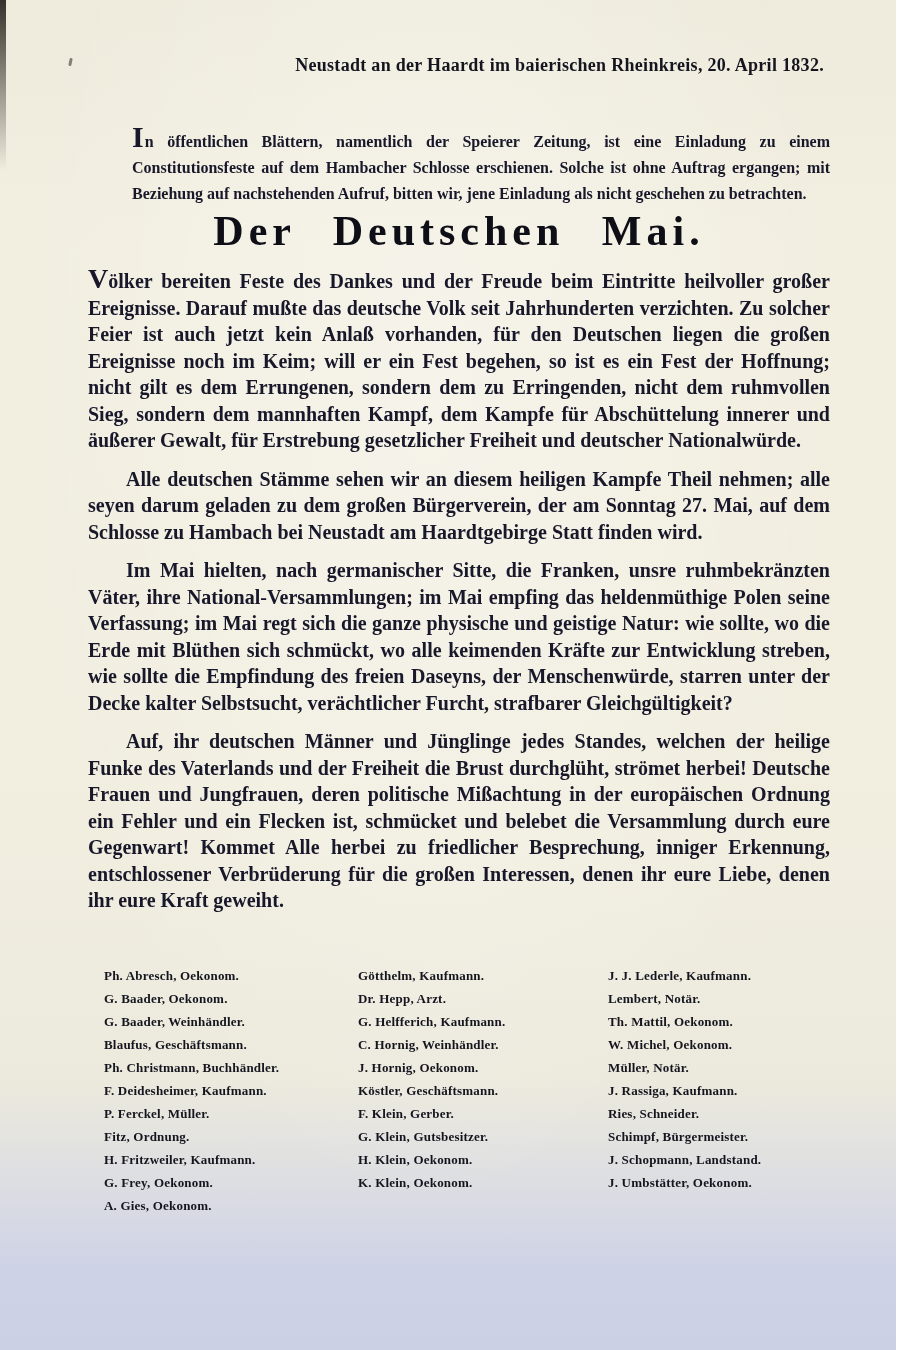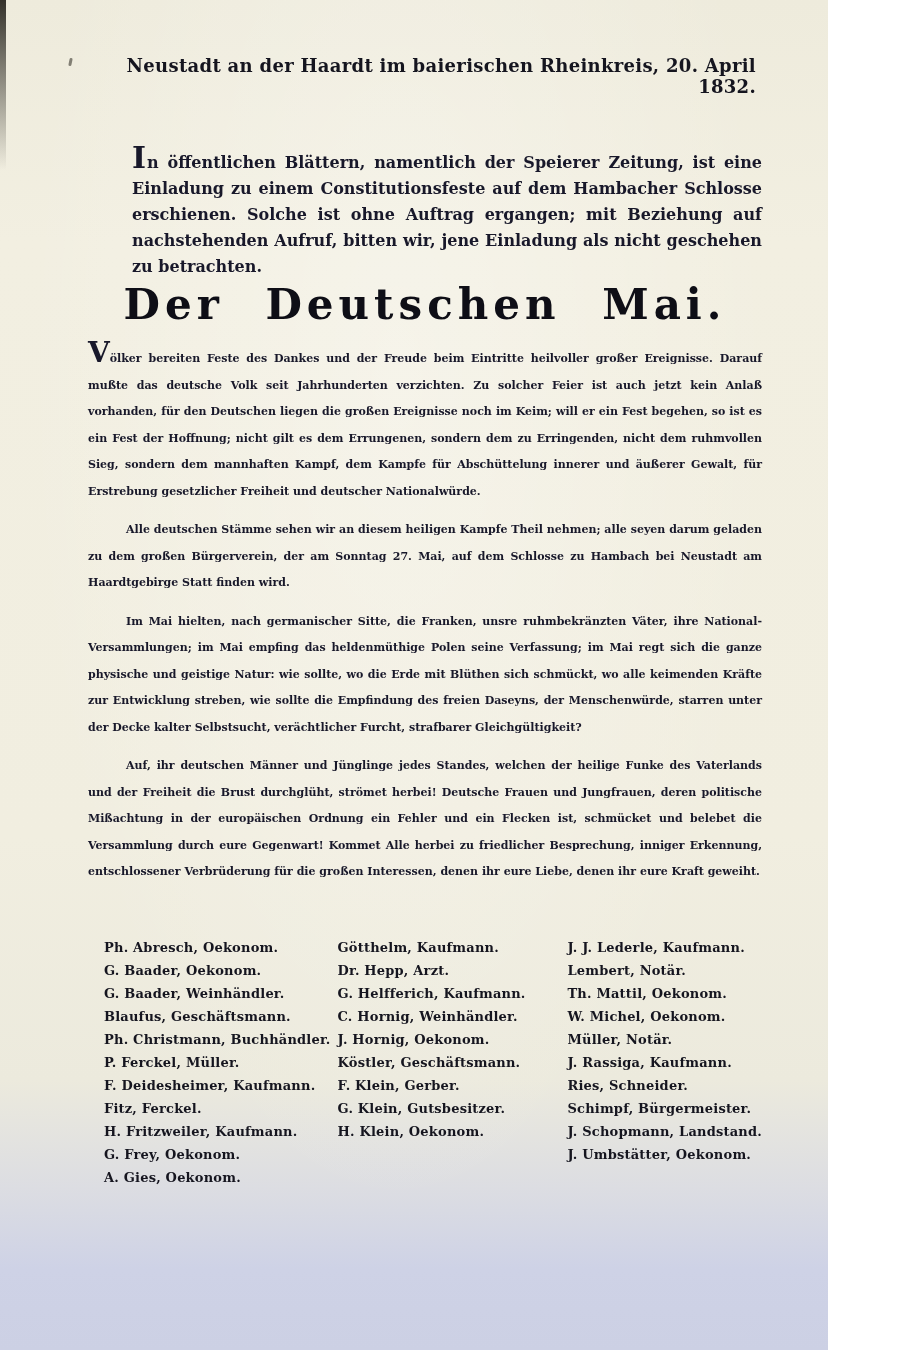--- a/index.html
+++ b/index.html
@@ -1,27 +1,28 @@
 <!DOCTYPE html>
 <html><head>
 <meta charset="utf-8">
 <style>
   * { margin:0; padding:0; box-sizing:border-box; }
   body { width:900px; height:1350px; font-family:"DejaVu Serif", serif; }
 
   .photo {
     position:relative;
-    width:828px; height:1350px;
+    width:896px; height:1350px;
     overflow:hidden;
     background:
       radial-gradient(ellipse at 48% 28%, rgba(255,255,255,0.30), rgba(255,255,255,0) 62%),
       linear-gradient(to bottom,
         #eeebdc 0%, #f2efe1 18%, #f1eee0 62%,
         #eceadd 80%, #dcdde2 88%, #ced2e6 94%, #ccd0e4 100%);
     color:#1a1a28;
+    font-family:Liberation Serif, serif;
   }
 
   .edge-shadow-left {
     position:absolute; left:0; top:0; width:6px; height:170px;
     background:linear-gradient(to bottom, rgba(20,18,12,0.85), rgba(20,18,12,0));
   }
   .speck {
     position:absolute; left:69px; top:58px; width:3px; height:8px;
     background:rgba(40,38,30,0.55); border-radius:2px; transform:rotate(12deg);
   }
@@ -59,21 +60,21 @@
     text-align:center;
     font-size:42px;
     font-weight:bold;
     letter-spacing:5px;
     word-spacing:22px;
     color:#0e0e16;
   }
 
   .para {
     margin-top:12px;
-    font-size:11px;
+    font-size:20px;
     line-height:26.5px;
     font-weight:bold;
     text-align:justify;
     color:#18182a;
   }
   .para.indent { text-indent:38px; }
   .para.lead { margin-top:10px; }
   .para.lead::first-letter {
     font-size:28px;
     line-height:1;
@@ -120,38 +121,39 @@
     <div class="para indent">Auf, ihr deutschen Männer und Jünglinge jedes Standes, welchen der heilige Funke des Vaterlands und der Freiheit die Brust durchglüht, strömet herbei! Deutsche Frauen und Jungfrauen, deren politische Mißachtung in der europäischen Ordnung ein Fehler und ein Flecken ist, schmücket und belebet die Versammlung durch eure Gegenwart! Kommet Alle herbei zu friedlicher Besprechung, inniger Erkennung, entschlossener Verbrüderung für die großen Interessen, denen ihr eure Liebe, denen ihr eure Kraft geweiht.</div>
 
     <div class="signatures">
 
       <div class="sig-col c1">
         <div class="sig">Ph. Abresch, Oekonom.</div>
         <div class="sig">G. Baader, Oekonom.</div>
         <div class="sig">G. Baader, Weinhändler.</div>
         <div class="sig">Blaufus, Geschäftsmann.</div>
         <div class="sig">Ph. Christmann, Buchhändler.</div>
+        <div class="sig">F. Deidesheimer, Kaufmann.</div>
         <div class="sig">P. Ferckel, Müller.</div>
-        <div class="sig">F. Deidesheimer, Kaufmann.</div>
-        <div class="sig">Fitz, Ferckel.</div>
+        <div class="sig">Fitz, Ordnung.</div>
         <div class="sig">H. Fritzweiler, Kaufmann.</div>
         <div class="sig">G. Frey, Oekonom.</div>
         <div class="sig">A. Gies, Oekonom.</div>
       </div>
 
       <div class="sig-col c2">
         <div class="sig">Götthelm, Kaufmann.</div>
         <div class="sig">Dr. Hepp, Arzt.</div>
         <div class="sig">G. Helfferich, Kaufmann.</div>
         <div class="sig">C. Hornig, Weinhändler.</div>
         <div class="sig">J. Hornig, Oekonom.</div>
         <div class="sig">Köstler, Geschäftsmann.</div>
         <div class="sig">F. Klein, Gerber.</div>
         <div class="sig">G. Klein, Gutsbesitzer.</div>
         <div class="sig">H. Klein, Oekonom.</div>
+        <div class="sig">K. Klein, Oekonom.</div>
       </div>
 
       <div class="sig-col c3">
         <div class="sig">J. J. Lederle, Kaufmann.</div>
         <div class="sig">Lembert, Notär.</div>
         <div class="sig">Th. Mattil, Oekonom.</div>
         <div class="sig">W. Michel, Oekonom.</div>
         <div class="sig">Müller, Notär.</div>
         <div class="sig">J. Rassiga, Kaufmann.</div>
         <div class="sig">Ries, Schneider.</div>

